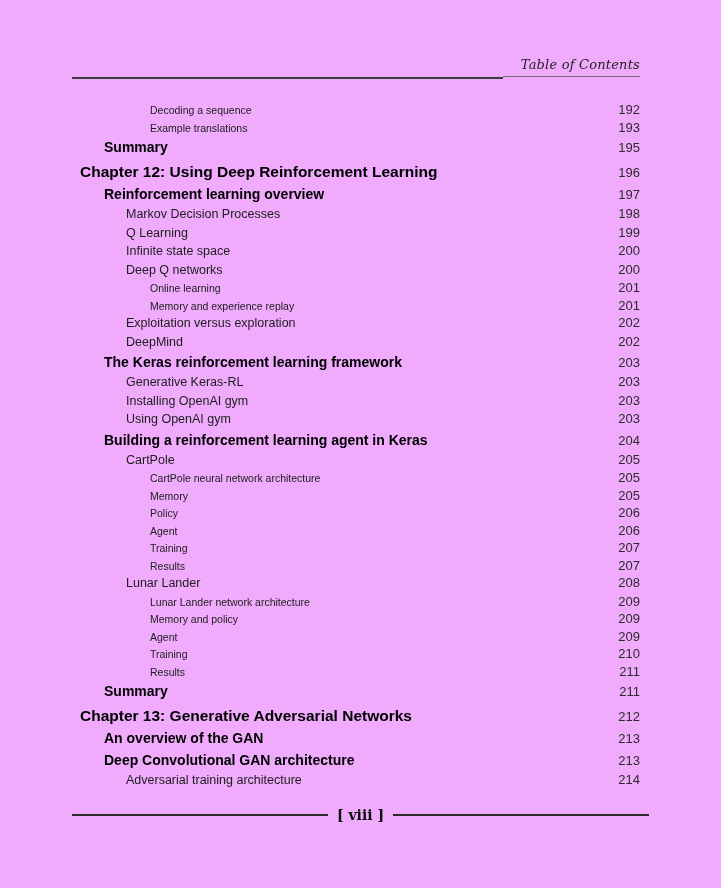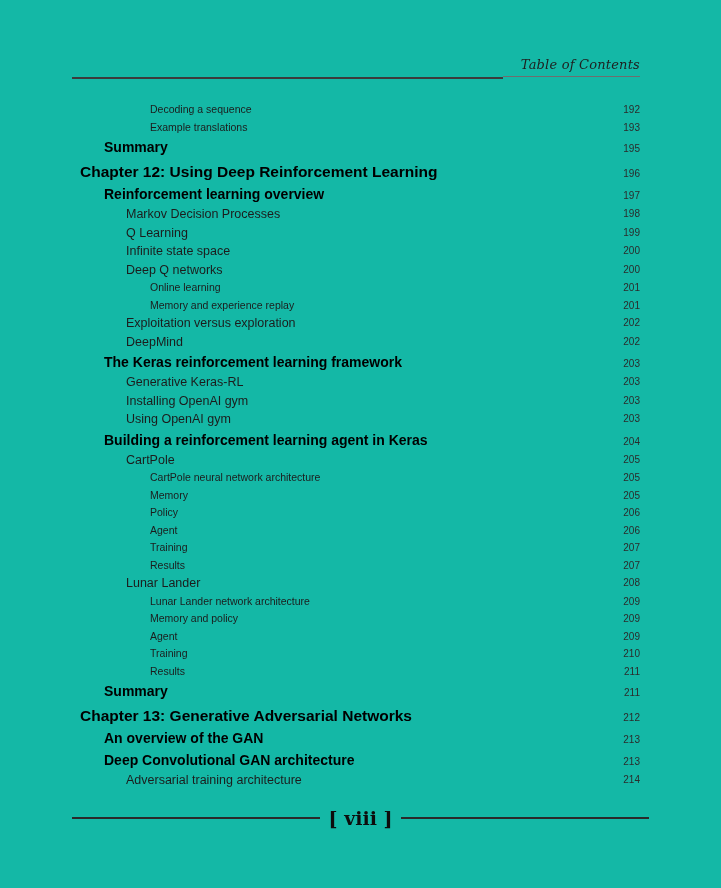--- a/index.html
+++ b/index.html
@@ -4,21 +4,21 @@
 <style>
   html, body {
     margin: 0;
     padding: 0;
     background: #ffffff;
   }
   .page {
     position: relative;
     width: 721px;
     height: 888px;
-    background: #14b8a6;
+    background: #f0abfc;
     font-family: "Liberation Sans", sans-serif;
     color: #1c1c1c;
     overflow: hidden;
   }
 
   
   .header-title {
     position: absolute;
     top: 57px;
     right: 81px;
@@ -55,21 +55,21 @@
   .row {
     display: flex;
     justify-content: space-between;
     align-items: baseline;
     gap: 25px;
   }
   .row .t {
     white-space: nowrap;
   }
   .row .p {
-    font-size: 10px;
+    font-size: 13px;
     font-weight: normal;
     color: #2b2b2b;
     line-height: inherit;
   }
   .lv0 {
     font-weight: bold;
     font-size: 15.5px;
     height: 23px;
     line-height: 23px;
     padding-left: 8px;
@@ -110,21 +110,21 @@
   }
   .footer .line {
     flex: 1;
     height: 2px;
     background: #2a2a2a;
   }
   .footer .label {
     margin: 0 9px;
     font-family: "DejaVu Serif", serif;
     font-weight: bold;
-    font-size: 19px;
+    font-size: 14px;
     color: #0d0d0d;
     white-space: nowrap;
   }
 </style>
 </head>
 <body>
 
 <div class="page">
 
   <div class="header-title">Table of Contents</div>

